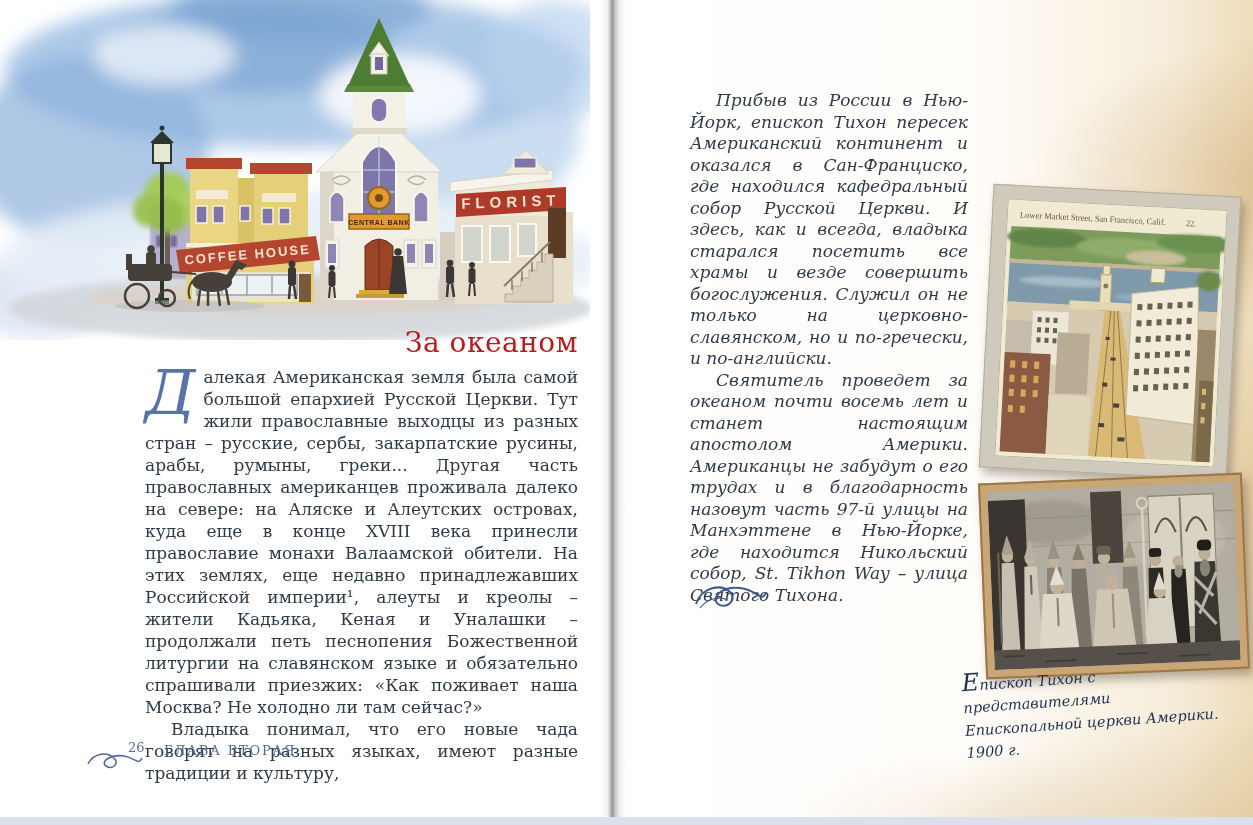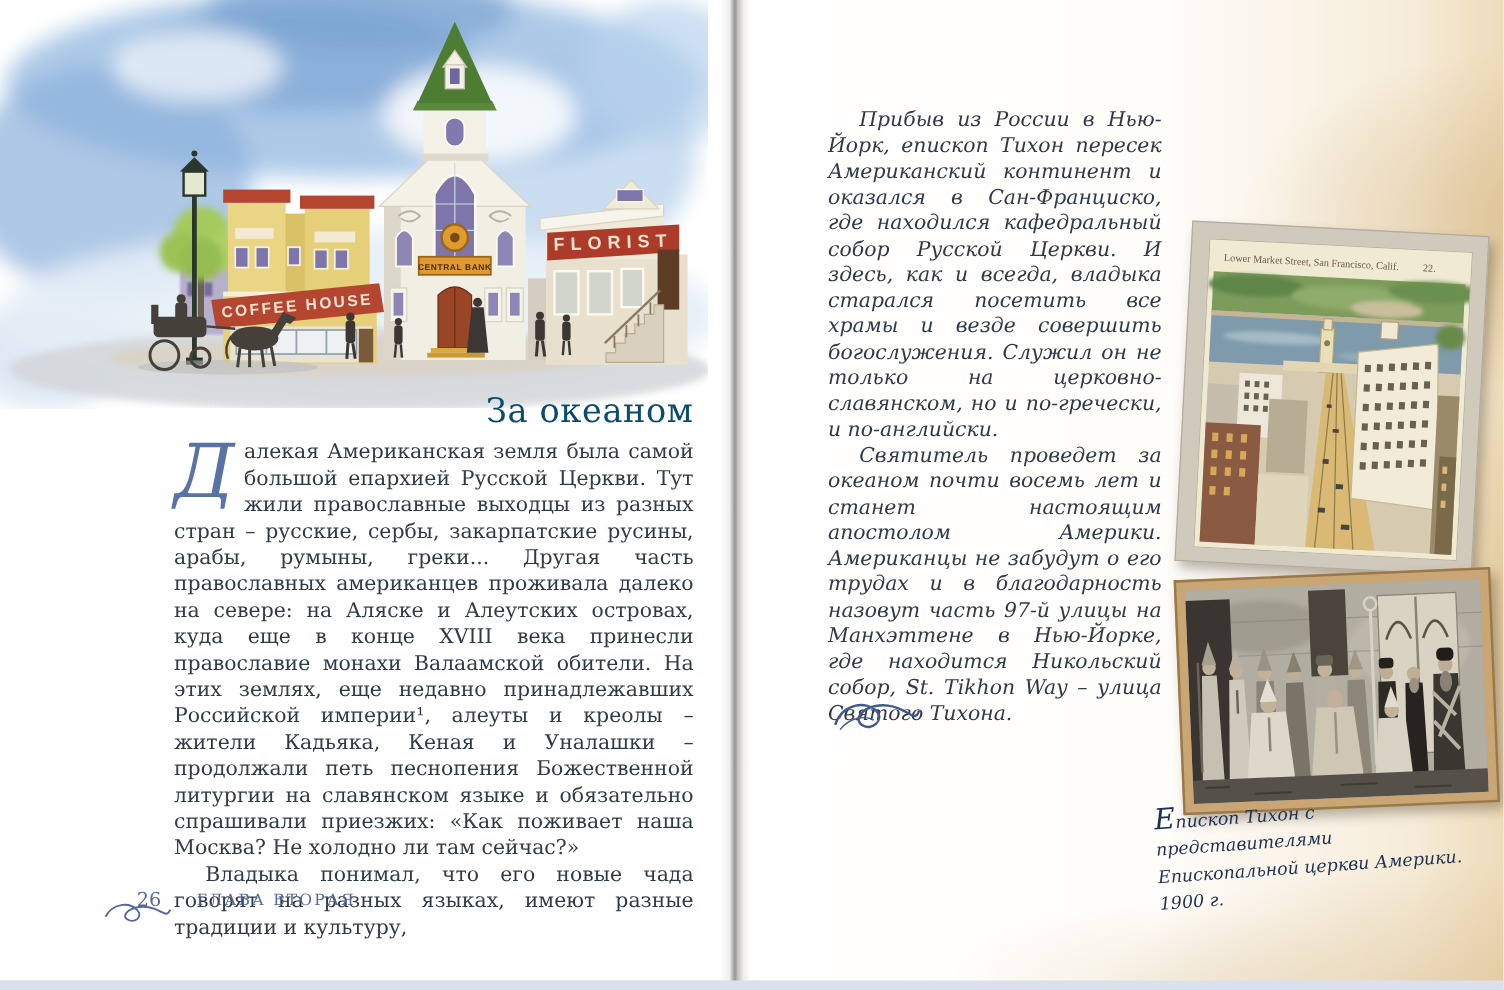--- a/index.html
+++ b/index.html
@@ -14,31 +14,31 @@
       radial-gradient(ellipse 260px 120px at 55% 101%, rgba(214,188,140,.25), rgba(214,188,140,0) 70%),
       linear-gradient(to right,#ffffff 0%,#fffdfa 55%,#f6ecd9 88%,#eedcba 100%);}
   
   #gutter{position:absolute;left:600px;top:0;width:26px;height:825px;
     background:linear-gradient(to right, rgba(70,66,60,0) 0%, rgba(70,66,60,.08) 30%, rgba(60,58,54,.55) 48%, rgba(90,86,80,.40) 55%, rgba(120,115,108,.12) 75%, rgba(120,115,108,0) 100%);}
   #bottom-edge{position:absolute;left:0;bottom:0;width:1253px;height:8px;background:#dbe1ec;}
 
   
   #illustration{position:absolute;left:0;top:0;}
   #heading{position:absolute;left:145px;top:326px;width:433px;text-align:right;padding-right:14px;
-           font-size:28px;color:#0c4a6e;letter-spacing:.5px;}
+           font-size:28px;color:#b91c1c;letter-spacing:.5px;}
   #body-left{position:absolute;left:145px;top:366px;width:433px;font-size:17px;line-height:22px;
              text-align:justify;}
   #dropcap{float:left;font-size:62px;line-height:46px;font-style:italic;color:#5a73a6;
            margin:4px 8px 0 0;font-family:"DejaVu Serif",serif;}
   #body-left p{margin:0;}
   #body-left .p2{text-indent:26px;margin-top:0;}
   #footnote{position:absolute;left:20px;top:376px;width:114px;font-size:13.5px;line-height:17.5px;color:#2e3a46;}
   #footnote sup{font-size:9px;}
   #footer-left{position:absolute;left:86px;top:736px;width:300px;height:40px;}
-  #footer-left .pagenum{position:absolute;left:28px;top:4px;font-size:16px;color:#54699a;}
+  #footer-left .pagenum{position:absolute;left:42px;top:4px;font-size:13px;color:#54699a;}
   #footer-left .chapter{position:absolute;left:78px;top:7px;font-size:13px;letter-spacing:1.8px;color:#54699a;}
   #footer-left svg{position:absolute;left:0;top:12px;}
 
   
   #body-right{position:absolute;left:690px;top:90px;width:420px;font-size:17px;line-height:21.5px;text-align:justify;}
   #body-right p{margin:0;}
   #body-right .narrow{width:278px;}
   #body-right .indent{text-indent:26px;font-style:italic;}
   #flourish-right{position:absolute;left:692px;top:578px;}
 

